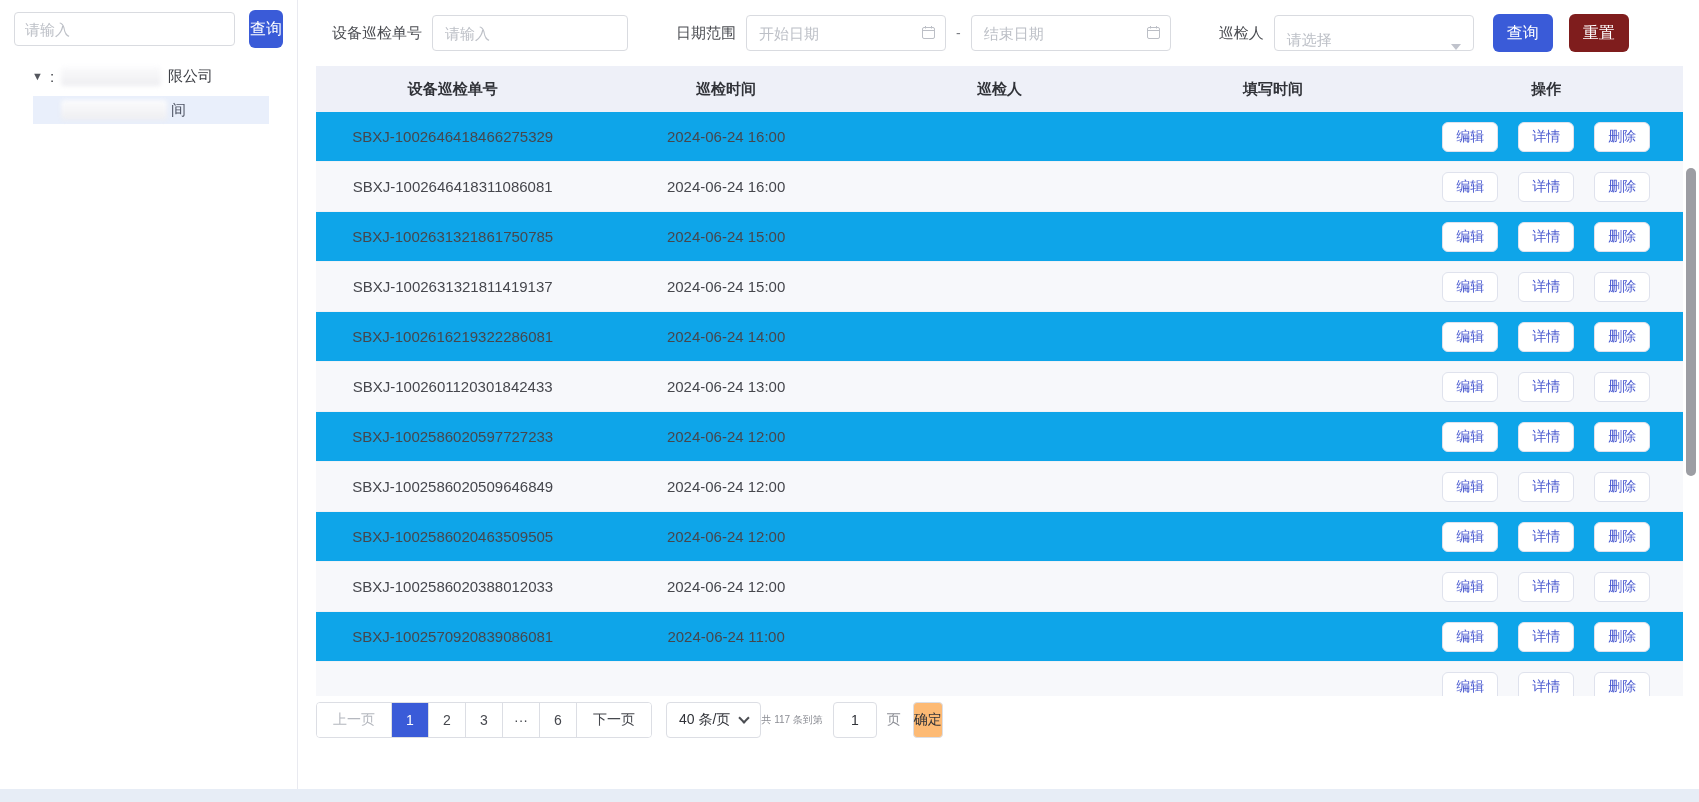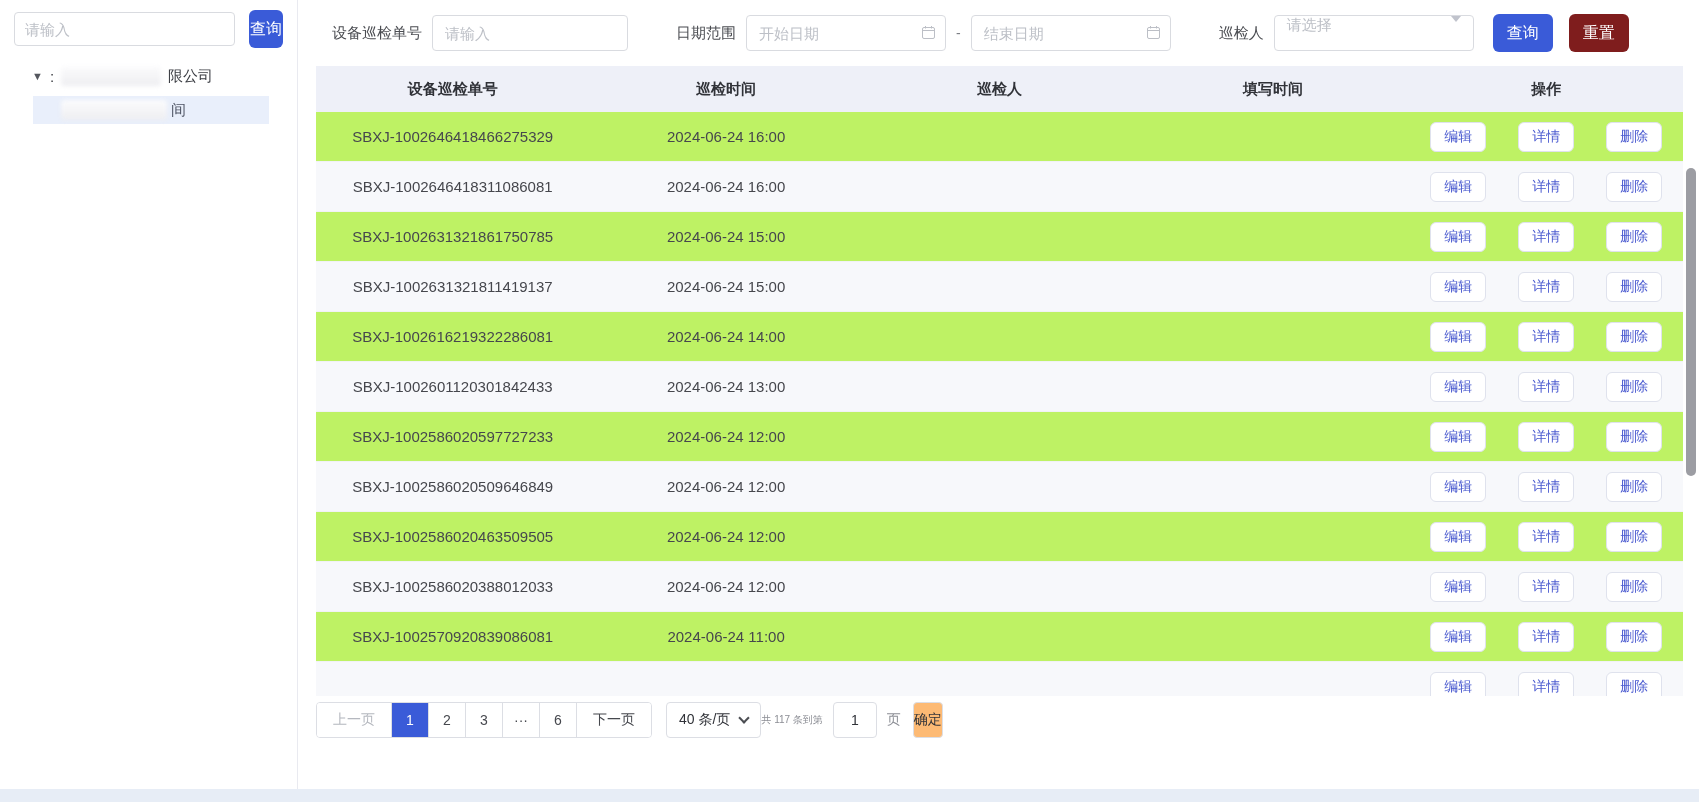--- a/index.html
+++ b/index.html
@@ -35,34 +35,34 @@
   .flabel { font-size:15px; color:#4b4d52; margin-right:10px; white-space:nowrap; }
   .finput { height:36px; border:1px solid #d9dbe0; border-radius:4px; font-size:15px; padding:0 12px;
     color:#333; outline:none; }
   .order-input { width:196px; margin-right:48px; }
   .date-wrap { position:relative; width:200px; }
   .date-wrap .finput { width:100%; padding-right:16px; }
   .cal-icon { position:absolute; right:10px; top:10px; }
   .dash { margin:0 10px; color:#7d7f85; font-size:14px; }
   .gap48 { margin-left:48px; }
   .fselect { width:200px; height:36px; border:1px solid #d9dbe0; border-radius:4px; display:flex;
-    align-items:flex-start; justify-content:space-between; padding:0 12px; color:#bdc0c7; font-size:15px; cursor:pointer; }
+    align-items:flex-end; justify-content:space-between; padding:0 12px; color:#bdc0c7; font-size:15px; cursor:pointer; }
   .fcaret { width:0; height:0; border-left:5px solid transparent; border-right:5px solid transparent;
     border-top:6px solid #c0c3cc; }
   .fbtn { width:60px; height:38px; border:none; border-radius:6px; color:#fff; font-size:16px; cursor:pointer; }
   .fbtn.primary { background:#3a5bd8; margin-left:19px; }
   .fbtn.reset { background:#7f1d1d; margin-left:16px; }
 
   .table { margin:0 16px 0 18px; font-size:15px; }
   .thead { display:grid; grid-template-columns:repeat(5,1fr); background:#eef0f8; height:46px;
     align-items:center; text-align:center; color:#303238; font-weight:600; }
   .tr { display:grid; grid-template-columns:repeat(5,1fr); height:50px; align-items:center;
-    text-align:center; color:#46474d; background:#bef264; border-bottom:1px solid #f1f2f6; }
+    text-align:center; color:#46474d; background:#0ea5e9; border-bottom:1px solid #f1f2f6; }
   .tr.stripe { background:#f7f8fb; }
-  .actions { display:flex; justify-content:center; gap:32px; }
+  .actions { display:flex; justify-content:center; gap:20px; }
   .act { background:#fff; border:1px solid #dfe2ed; border-radius:6px; color:#4a5ad0; font-size:14px;
     height:30px; padding:0 13px; cursor:pointer; white-space:nowrap; }
   .tr.partial { height:34px; overflow:hidden; border-bottom:none; align-items:start; }
   .tr.partial .actions { grid-column:5; margin-top:10px; }
 
   
   .pagerbar { display:flex; align-items:center; margin-top:6px; }
   .pgroup { display:flex; border:1px solid #dcdee4; border-radius:4px; overflow:hidden; }
   .pcell { min-width:37px; height:34px; display:flex; align-items:center; justify-content:center;
     background:#fff; border-right:1px solid #dcdee4; font-size:14px; color:#46484e; cursor:pointer; padding:0 10px; }

